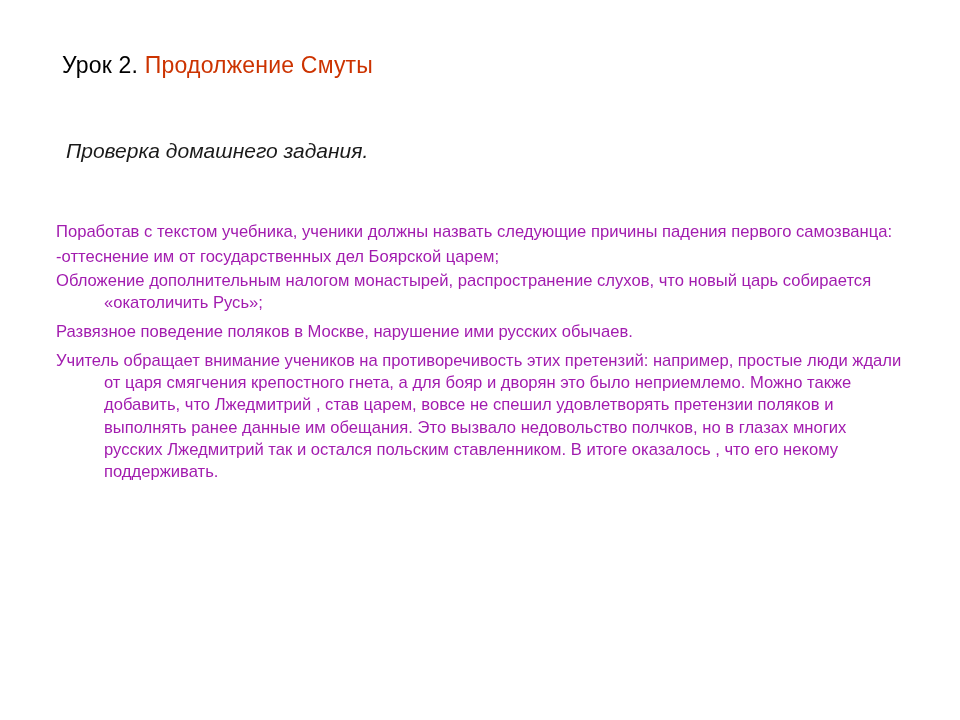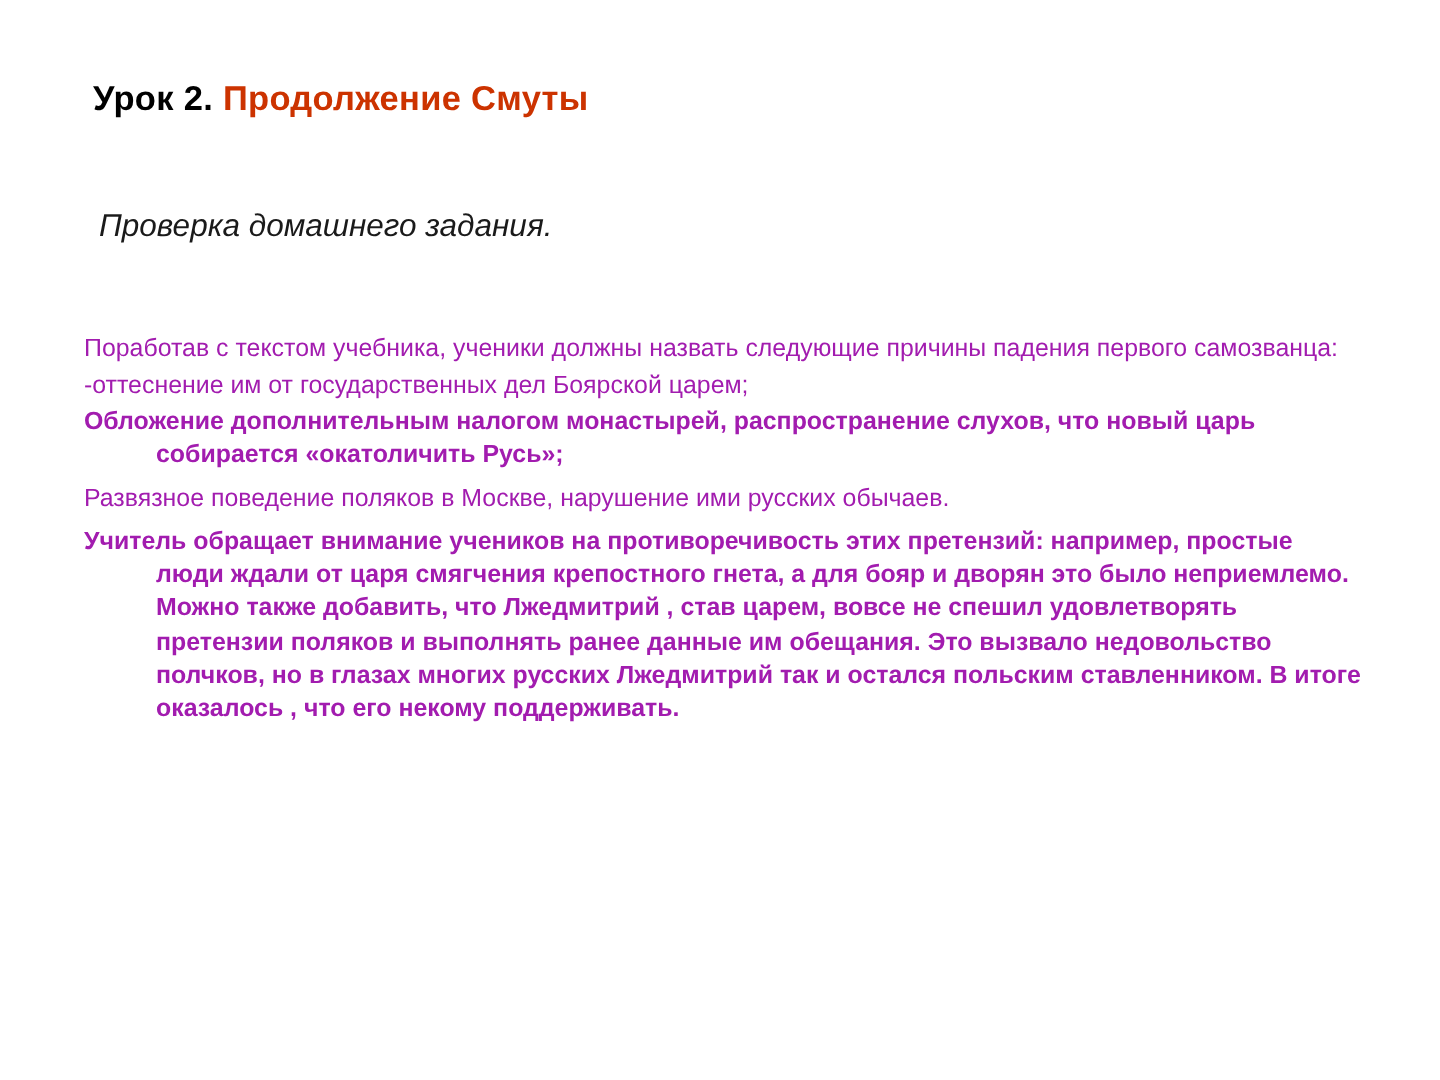--- a/index.html
+++ b/index.html
@@ -22,21 +22,21 @@
     background: #ffffff;
   }
 
   
   .title-block {
     position: absolute;
     left: 62px;
     top: 52px;
     width: 850px;
     font-size: 23px;
-    font-weight: bold;
+    font-weight: normal;
     letter-spacing: 0.2px;
     white-space: nowrap;
   }
   .title-lesson {
     color: #000000;
   }
   .title-accent {
     color: #C0392B;
     color: #CC3300;
   }
@@ -66,21 +66,20 @@
     text-align: left;
   }
   
   .para.hang {
     padding-left: 44px;
     text-indent: -44px;
   }
   .para.hang2 {
     padding-left: 48px;
     text-indent: -48px;
-    font-weight: bold;
   }
   .para.tight {
     margin-bottom: 2px;
   }
   .para.spaced {
     margin-top: 7px;
   }
 </style>
 </head>
 <body>

